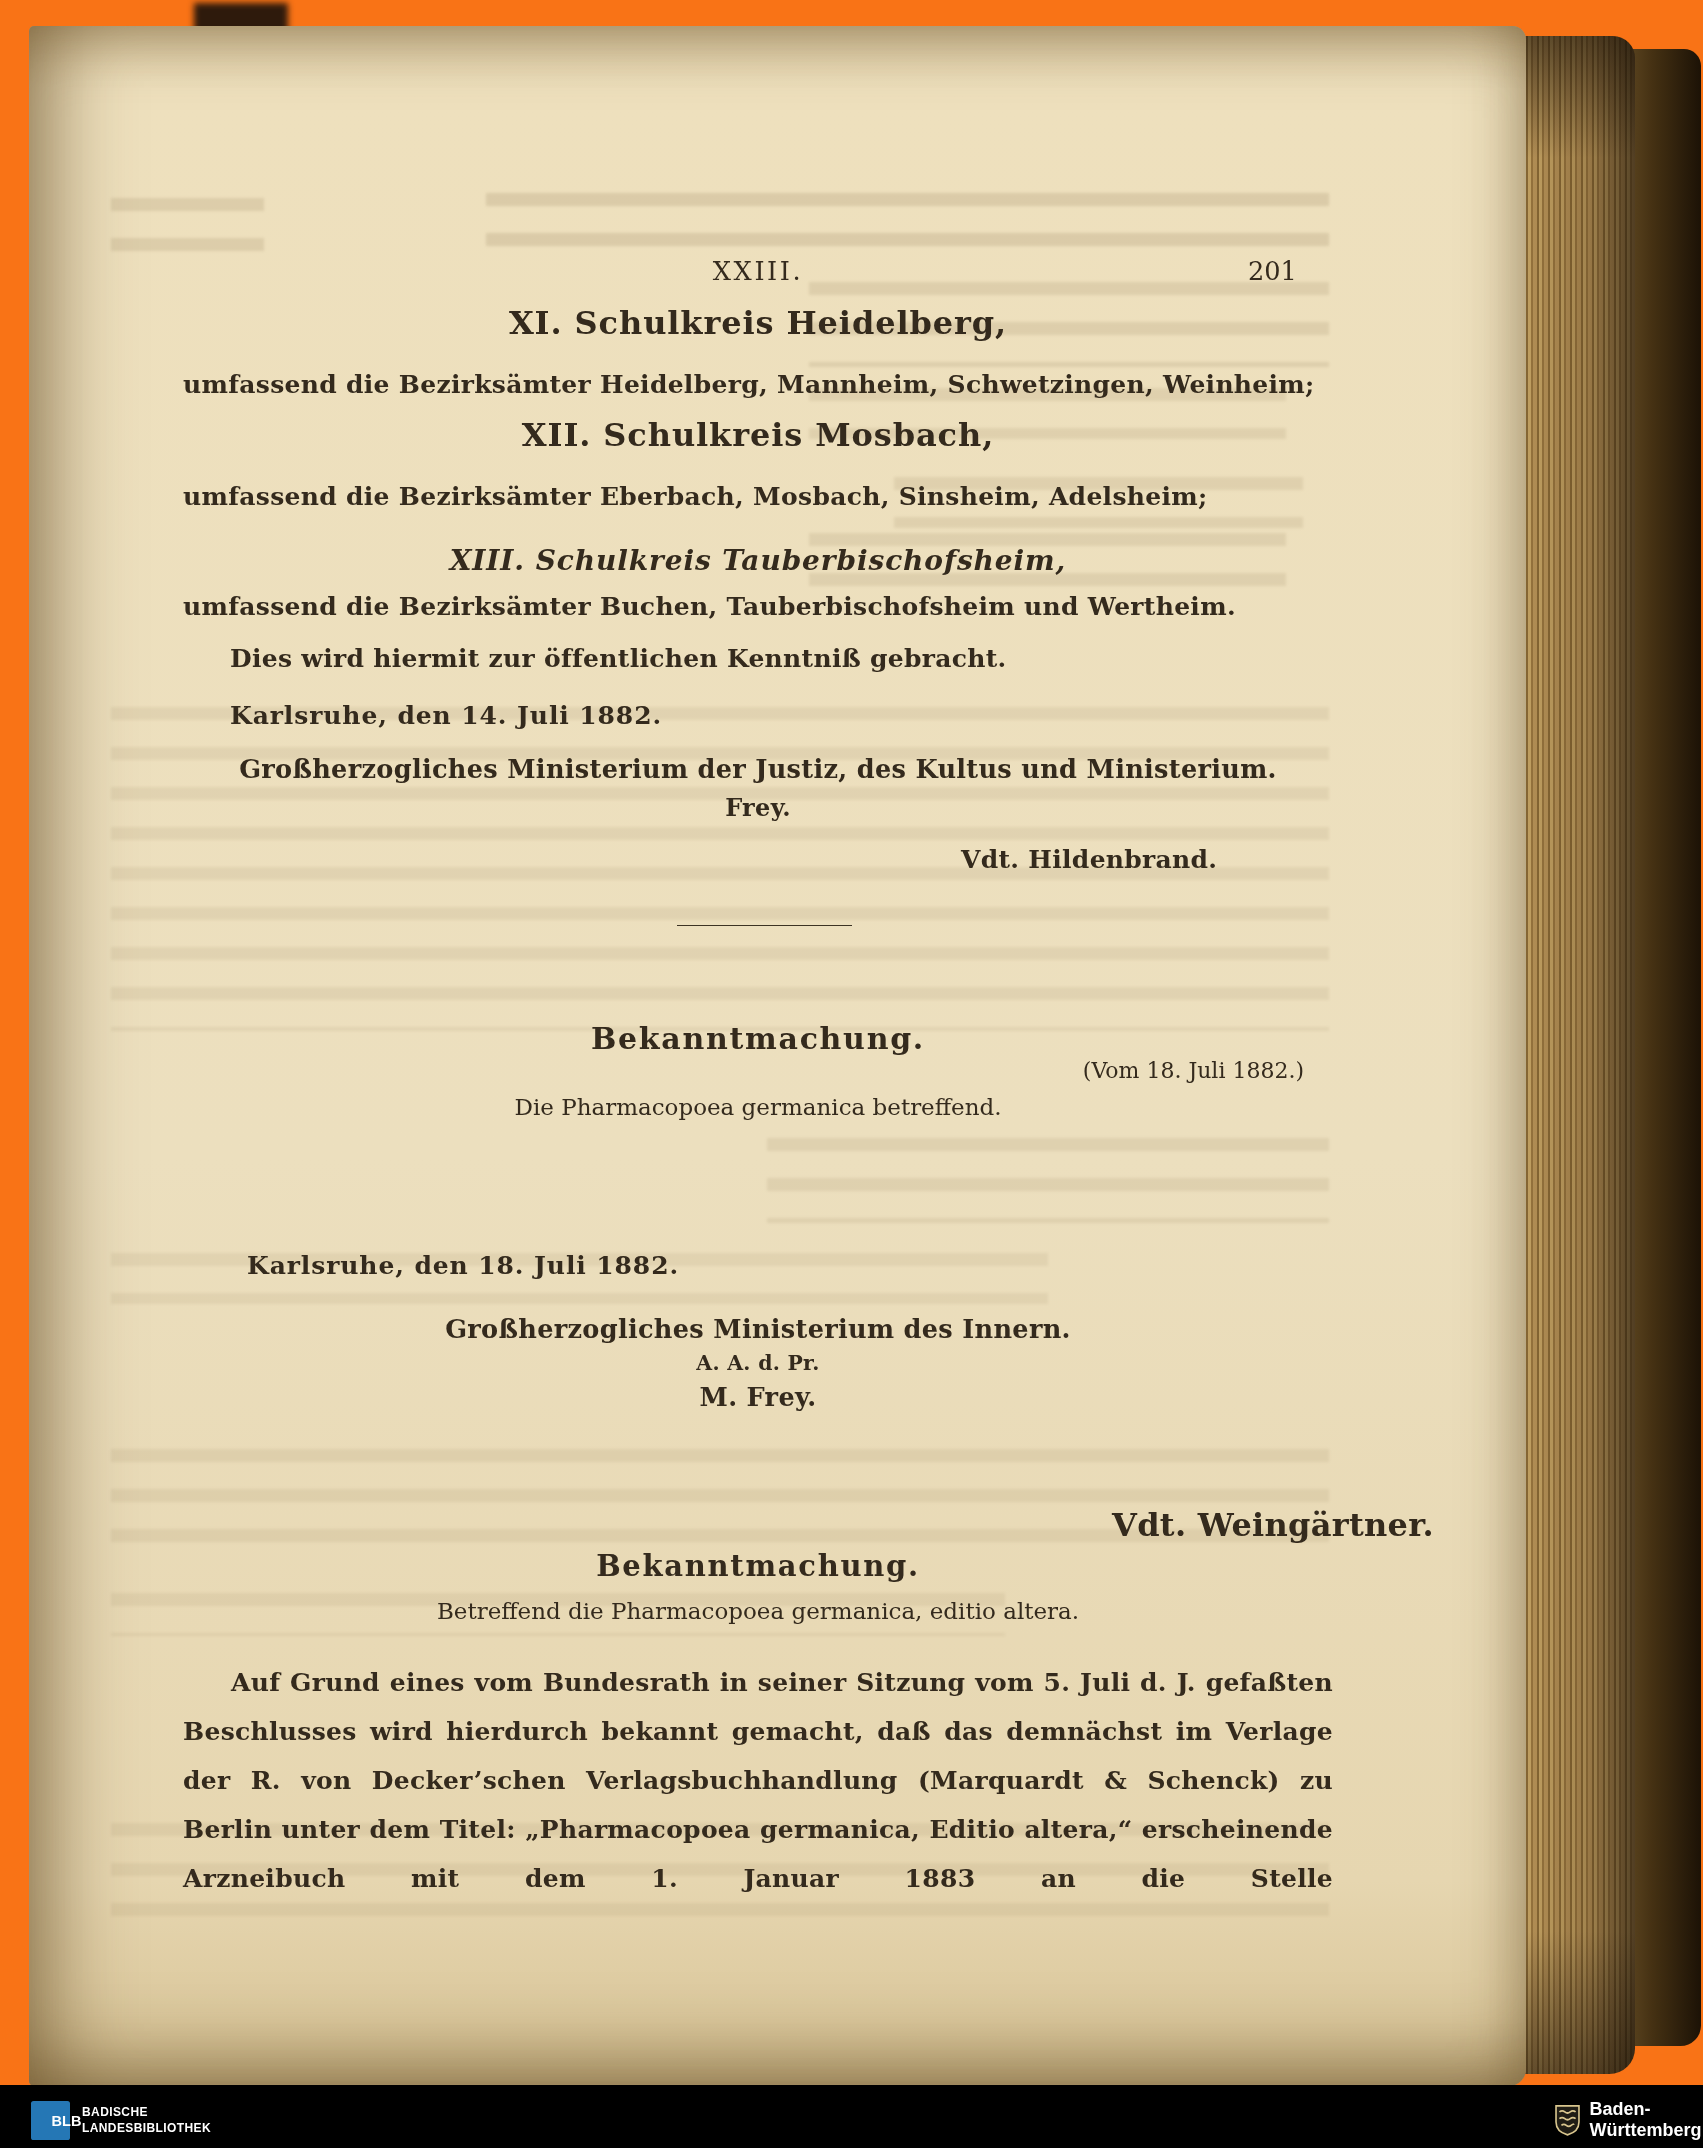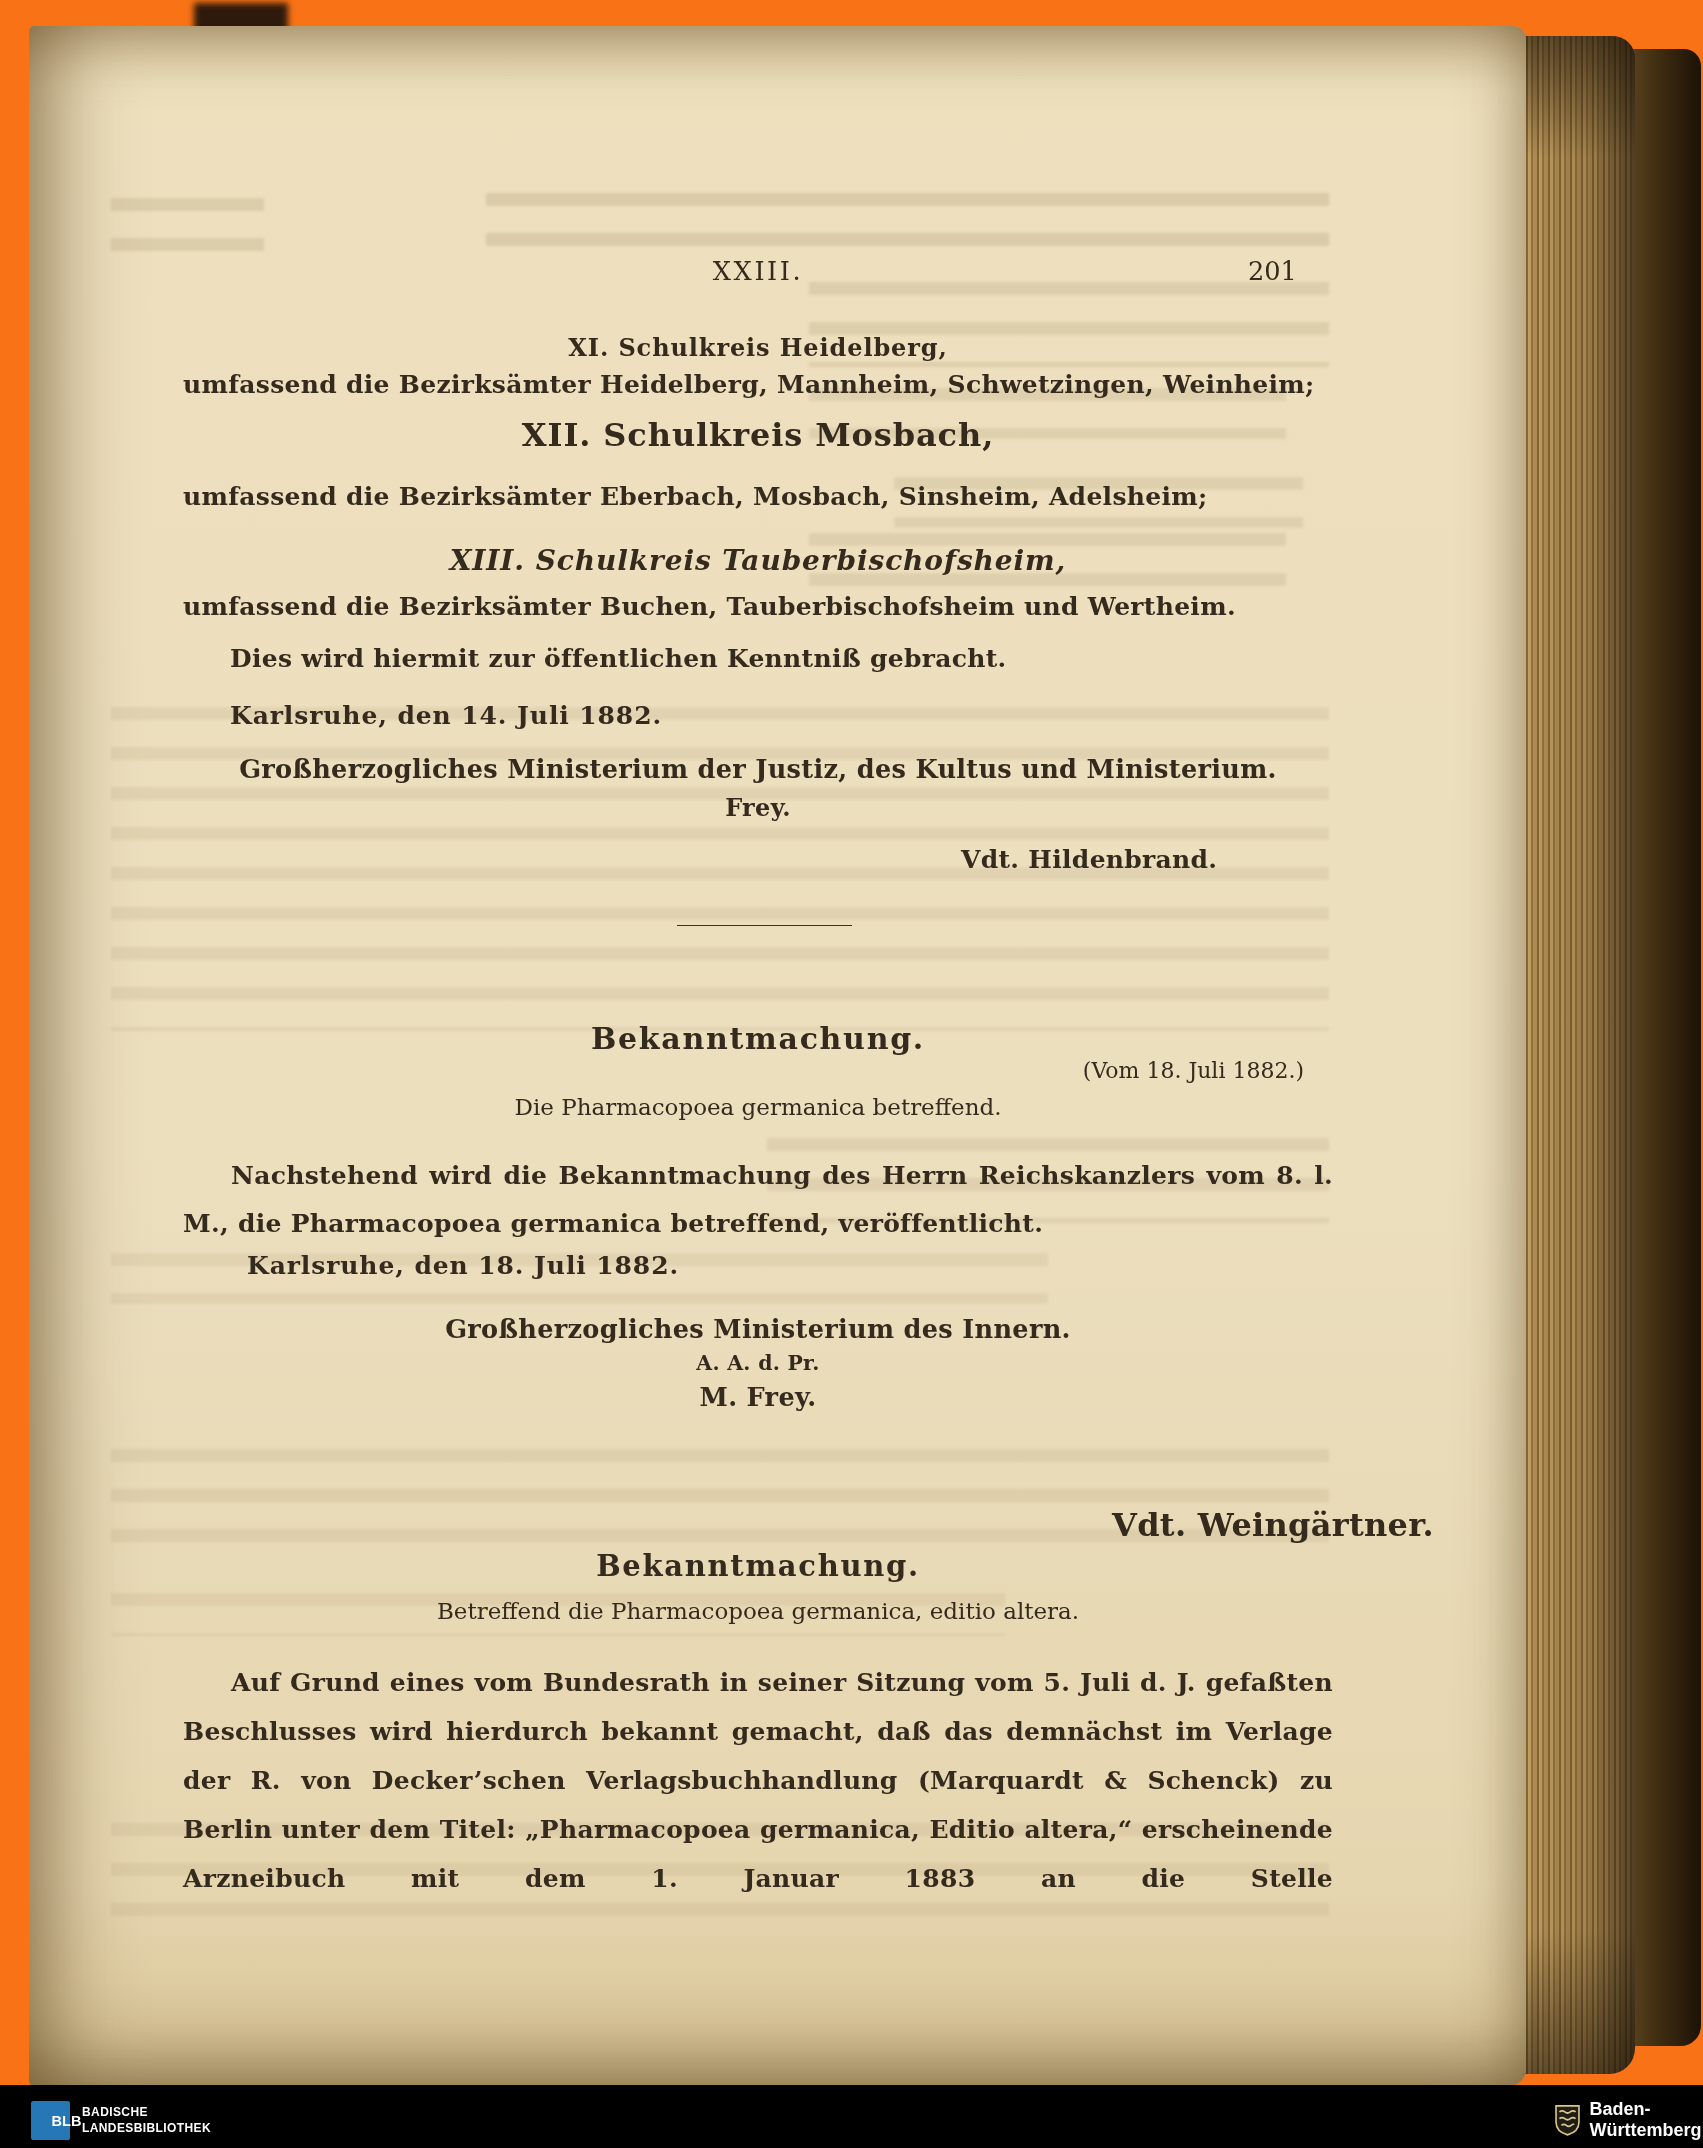--- a/index.html
+++ b/index.html
@@ -76,41 +76,40 @@
     <div class="bleed" style="left:82px;  top:681px; width:1218px; height:324px; opacity:.32;"></div>
     <div class="bleed" style="left:738px; top:1112px; width:562px; height:85px; opacity:.38;"></div>
     <div class="bleed" style="left:82px;  top:1227px; width:937px; height:51px; opacity:.3;"></div>
     <div class="bleed" style="left:82px;  top:1423px; width:1218px; height:102px; opacity:.34;"></div>
     <div class="bleed" style="left:82px;  top:1567px; width:894px; height:43px; opacity:.3;"></div>
     <div class="bleed" style="left:82px;  top:1797px; width:1218px; height:94px; opacity:.3;"></div>
 
     <div class="t roman col center" style="top:230px; font-size:25.6px; letter-spacing:2.6px;">XXIII.</div>
     <div class="t roman" style="top:230px; left:1219px; width:85px; font-size:25.6px;">201</div>
 
-    <div class="t bl col center" style="top:307px; font-size:24px; letter-spacing:0.9px;">XI. Schulkreis Heidelberg,</div>
+    <div class="t bl col center" style="top:278px; font-size:32px; letter-spacing:0.9px;">XI. Schulkreis Heidelberg,</div>
     <div class="t bl" style="top:344px; left:154px; font-size:25px;">umfassend die Bezirksämter Heidelberg, Mannheim, Schwetzingen, Weinheim;</div>
 
     <div class="t bl col center" style="top:390px; font-size:32px; letter-spacing:0.9px;">XII. Schulkreis Mosbach,</div>
     <div class="t bl" style="top:456px; left:154px; font-size:25px;">umfassend die Bezirksämter Eberbach, Mosbach, Sinsheim, Adelsheim;</div>
 
     <div class="t bl col center" style="top:518px; font-size:28px; letter-spacing:0.9px;font-style:italic;">XIII. Schulkreis Tauberbischofsheim,</div>
     <div class="t bl" style="top:566px; left:154px; font-size:25px;">umfassend die Bezirksämter Buchen, Tauberbischofsheim und Wertheim.</div>
 
     <div class="t bl" style="top:618px; left:201px; font-size:25px;">Dies wird hiermit zur öffentlichen Kenntniß gebracht.</div>
     <div class="t bl" style="top:675px; left:201px; font-size:25px; letter-spacing:0.9px;">Karlsruhe, den 14. Juli 1882.</div>
     <div class="t bl col center" style="top:728px; font-size:25.6px;">Großherzogliches Ministerium der Justiz, des Kultus und Ministerium.</div>
     <div class="t bl col center" style="top:767px; font-size:24px;">Frey.</div>
     <div class="t bl" style="top:819px; left:932px; font-size:25px;">Vdt. Hildenbrand.</div>
 
     <div class="divider" style="top:899px; left:648px; width:175px;"></div>
 
     <div class="t bl col center" style="top:995px; font-size:30px; letter-spacing:1.7px;">Bekanntmachung.</div>
     <div class="t roman right" style="top:1032px; left:934px; width:341px; font-size:22px;">(Vom 18. Juli 1882.)</div>
     <div class="t roman col center" style="top:1068px; font-size:23px;">Die Pharmacopoea germanica betreffend.</div>
-    <div class="t bl para col" style="top:1126px; font-size:25px;">Nachstehend wird die Bekanntmachung des Herrn Reichskanzlers vom 8. l. M., die Pharmacopoea germanica betreffend, veröffentlicht.</div>
     <div class="t bl" style="top:1225px; left:218px; font-size:25px; letter-spacing:0.9px;">Karlsruhe, den 18. Juli 1882.</div>
     <div class="t bl col center" style="top:1288px; font-size:25.6px;">Großherzogliches Ministerium des Innern.</div>
     <div class="t bl col center" style="top:1325px; font-size:20.4px;">A. A. d. Pr.</div>
     <div class="t bl col center" style="top:1356px; font-size:25.6px;">M. Frey.</div>
     <div class="t bl" style="top:1480px; left:1083px; font-size:32px;text-align:right;">Vdt. Weingärtner.</div>
 
     <div class="t bl col center" style="top:1523px; font-size:29px; letter-spacing:1.7px;">Bekanntmachung.</div>
     <div class="t roman col center" style="top:1572px; font-size:23px;">Betreffend die Pharmacopoea germanica, editio altera.</div>
     <div class="t bl para para-last col" style="top:1632px; font-size:25px; line-height:49px;">Auf Grund eines vom Bundesrath in seiner Sitzung vom 5. Juli d. J. gefaßten Beschlusses wird hierdurch bekannt gemacht, daß das demnächst im Verlage der R. von Decker’schen Verlagsbuchhandlung (Marquardt &amp; Schenck) zu Berlin unter dem Titel: „Pharmacopoea germanica, Editio altera,“ erscheinende Arzneibuch mit dem 1. Januar 1883 an die Stelle</div>
   </div>

